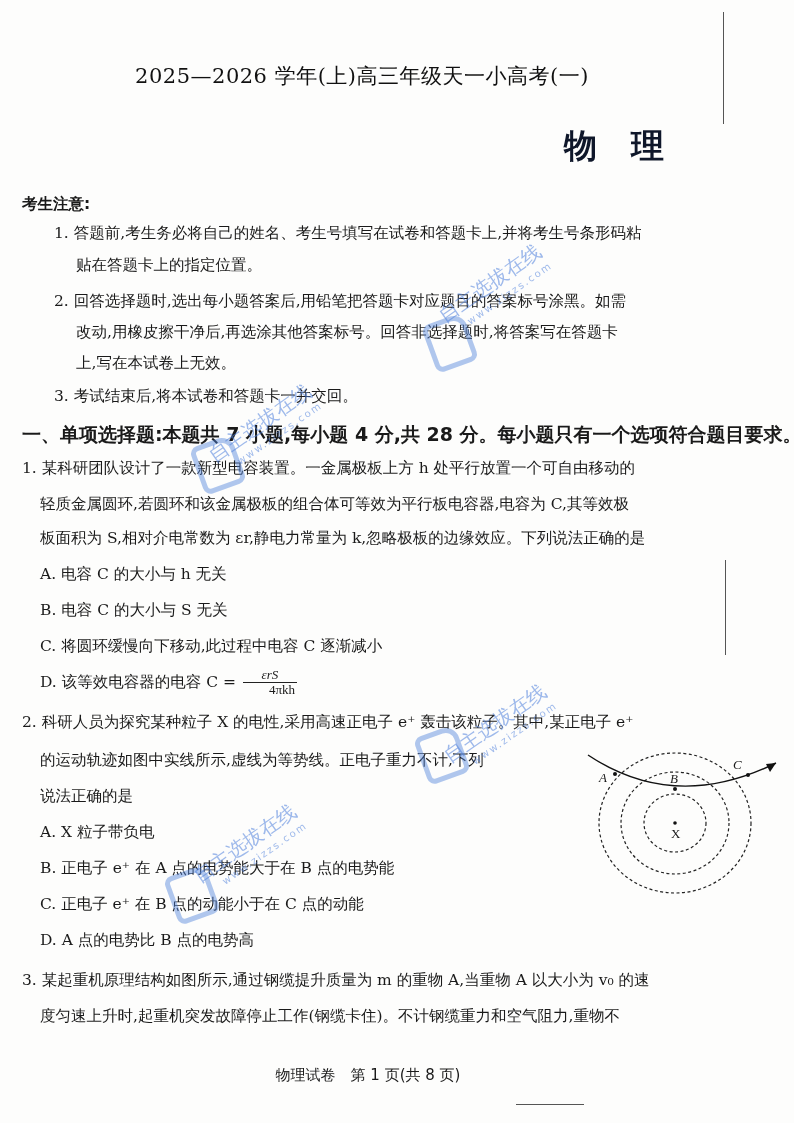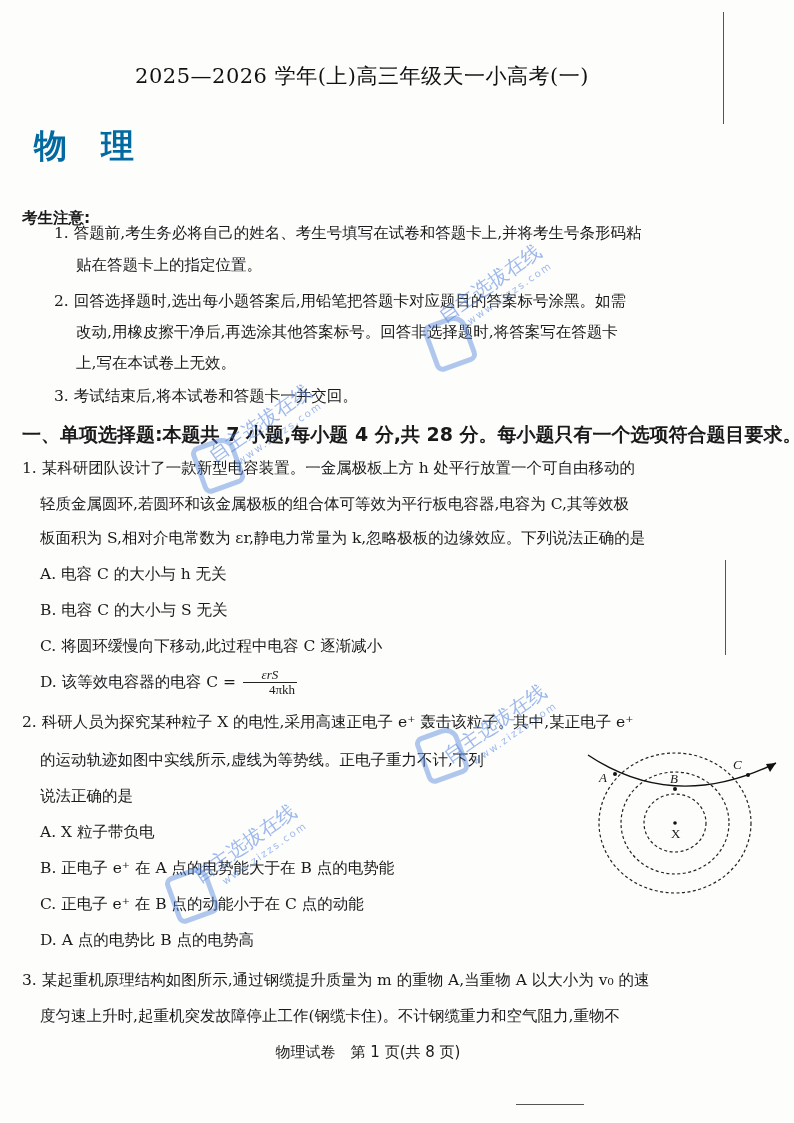--- a/index.html
+++ b/index.html
@@ -8,36 +8,36 @@
     background: #fdfdfc;
     font-family: "DejaVu Serif", "Liberation Serif", serif;
     color: #1a1a1a;
   }
   .abs { position: absolute; }
   .title {
     left: 0; width: 724px; top: 62px; text-align: center;
     font-size: 21px; letter-spacing: 0.5px; color: #111;
   }
   .subject {
-    left: 0; width: 698px; top: 124px; text-align: left;
+    left: 0; width: 698px; top: 124px; text-align: right;
     font-family: "DejaVu Sans", "Liberation Sans", sans-serif;
     font-weight: bold; font-size: 33px; letter-spacing: 34px; text-indent: 34px;
-    color: #0369a1;
+    color: #0f172a;
   }
   .notice-title {
     left: 22px; top: 194px; font-family: "DejaVu Sans", sans-serif;
-    font-weight: bold; font-size: 15.5px; margin-top: 14px;
+    font-weight: bold; font-size: 15.5px;
   }
   .line { font-size: 15.5px; white-space: nowrap; line-height: 20px; }
   .bold { font-family: "DejaVu Sans", sans-serif; font-weight: bold; }
   .frac { display: inline-block; vertical-align: middle; text-align: center; font-size: 13px; line-height: 14px; margin-left: 2px; }
   .frac .num { display: block; border-bottom: 1px solid #222; padding: 0 2px; font-style: italic; font-family: "Liberation Serif", serif; }
   .frac .den { display: block; padding: 0 2px; font-family: "Liberation Serif", serif; margin-left: 24px; }
   .footer {
-    left: 0; width: 736px; top: 1043px; text-align: center;
+    left: 0; width: 736px; top: 1066px; text-align: center;
     font-family: "DejaVu Sans", sans-serif; font-size: 15px;
   }
   .margin-line { background: #555; width: 1px; }
   .watermark { color: rgba(80,130,220,0.55); font-family: "DejaVu Sans", sans-serif; font-size: 20px; transform: rotate(-35deg); transform-origin: left bottom; white-space: nowrap; }
   .watermark small { font-size: 10px; display: block; margin-left: 20px; letter-spacing: 2px; }
   .wm-logo { width: 34px; height: 40px; border: 5px solid rgba(80,130,220,0.45); border-radius: 8px 14px 8px 8px; transform: rotate(-20deg); }
 </style>
 </head>
 <body>
 

